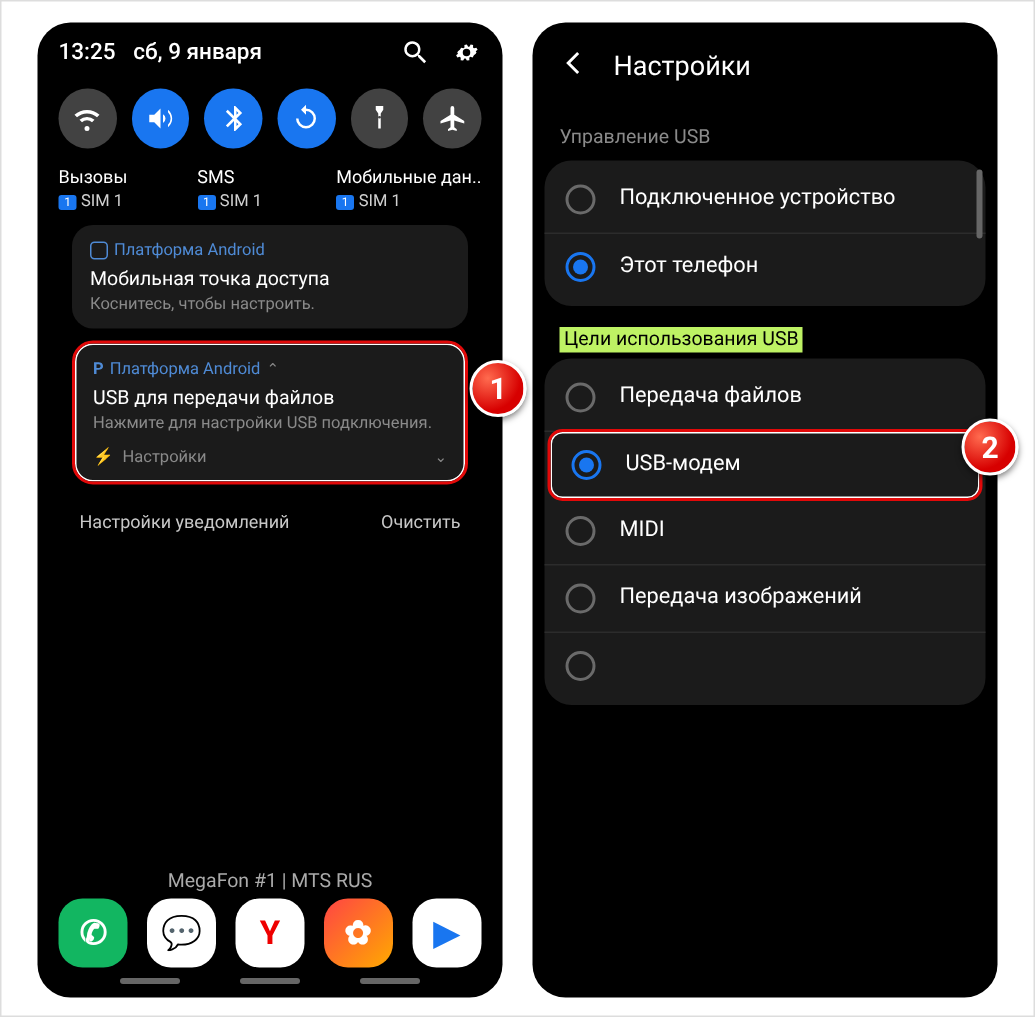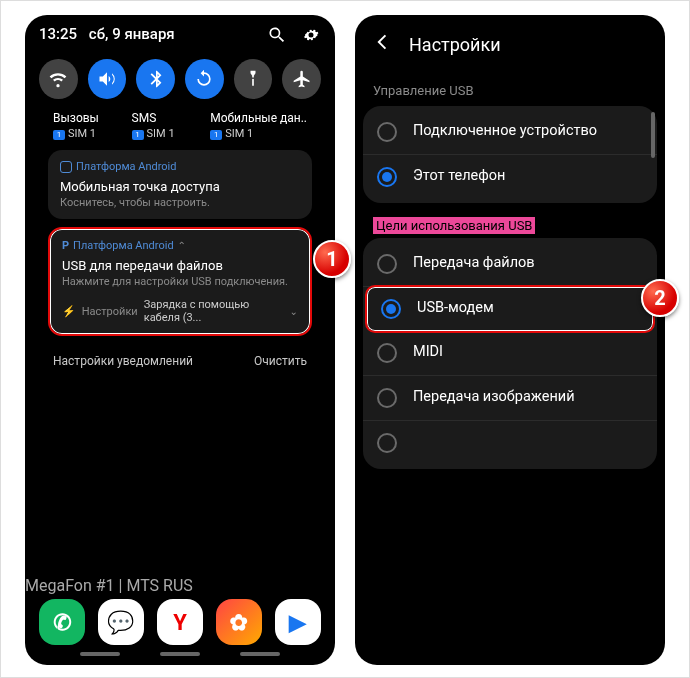--- a/index.html
+++ b/index.html
@@ -36,21 +36,21 @@
   }
   .qs-tile {
     width: 40px; height: 40px; border-radius: 50%;
     background: #424242; display:flex; align-items:center; justify-content:center;
     color:#fff;
   }
   .qs-tile.active { background:#1976f0; }
   .qs-tile svg { width:20px; height:20px; fill:currentColor; }
 
   .sim-row {
-    display:flex; padding:4px 28px 10px; gap:8px; font-size:11px;
+    display:flex; padding:4px 14px 10px; gap:8px; font-size:11px;
     color:#d0d0d0;
   }
   .sim-item { flex:1; }
   .sim-item .label { font-size:12px; color:#fff; margin-bottom:2px; white-space:nowrap; overflow:hidden; text-overflow:ellipsis;}
   .sim-chip {
     display:inline-block; width:12px; height:10px; background:#1976f0;
     font-size:8px; color:#fff; text-align:center; line-height:10px; border-radius:2px;
     margin-right:3px;
   }
 
@@ -70,22 +70,22 @@
   .notif-actions {
     display:flex; justify-content:space-between;
     padding:10px 28px 14px; font-size:12px; color:#c8c8c8;
   }
   .chevron { font-size:10px; color:#8a8a8a; }
 
   .dock-area {
     position:absolute; bottom:0; left:0; right:0; height:200px;
   }
   .carrier {
-    position:absolute; bottom:70px; left:0; right:0; 
-    font-size:16px; color:#aaa;
+    position:absolute; bottom:70px; left:0; right:0; text-align:center;
+    font-size:13px; color:#aaa;
   }
   .dock {
     position:absolute; bottom:20px; left:0; right:0;
     display:flex; justify-content:space-around; padding:0 8px;
   }
   .app-icon {
     width:46px; height:46px; border-radius:16px;
     display:flex; align-items:center; justify-content:center;
     font-size:22px; font-weight:bold;
   }
@@ -95,21 +95,21 @@
   }
   .nav-pill { width:40px; height:4px; background:#666; border-radius:2px; margin-top:5px;}
 
   
   .settings-header {
     display:flex; align-items:center; gap:16px;
     padding:16px 16px 12px; font-size:18px; font-weight:400;
   }
   .settings-header svg { width:22px; height:22px; fill:#fff;}
   .section-label { color:#8a8a8a; font-size:13px; padding:14px 18px 8px; }
-  .section-label.hl { background:#ec4899; color:#000; display:inline-block; margin:4px 18px 4px; padding:1px 3px; font-size:13px;}
+  .section-label.hl { background:#bef264; color:#000; display:inline-block; margin:4px 18px 4px; padding:1px 3px; font-size:13px;}
   .radio-group {
     background:#1b1b1b; border-radius:18px; margin:0 8px 10px; padding:4px 0;
     position:relative;
   }
   .radio-row {
     display:flex; align-items:flex-start; gap:16px;
     padding:12px 14px; font-size:14.5px;
     border-bottom:1px solid #2c2c2c;
   }
   .radio-row:last-child { border-bottom:none; }
@@ -221,21 +221,20 @@
     <div class="app-line">
         <span style="color:#4f8bd6;font-weight:bold">P</span>
         <span>Платформа Android</span> 
         <span class="chevron">⌃</span>
       </div>
     <div class="title">USB для передачи файлов</div>
     <div class="subtitle">Нажмите для настройки USB подключения.</div>
     <div class="sub-line">
       <span class="lightning">⚡</span>
       <span>Настройки</span>
-      <span style="color:#ccc">Зарядка с помощью кабеля (3...</span>
       <span class="chevron" style="margin-left:auto">⌄</span>
     </div>
   </div>
 
   <div class="notif-actions">
     <span>Настройки уведомлений</span>
     <span>Очистить</span>
   </div>
 
   <div class="dock-area">

